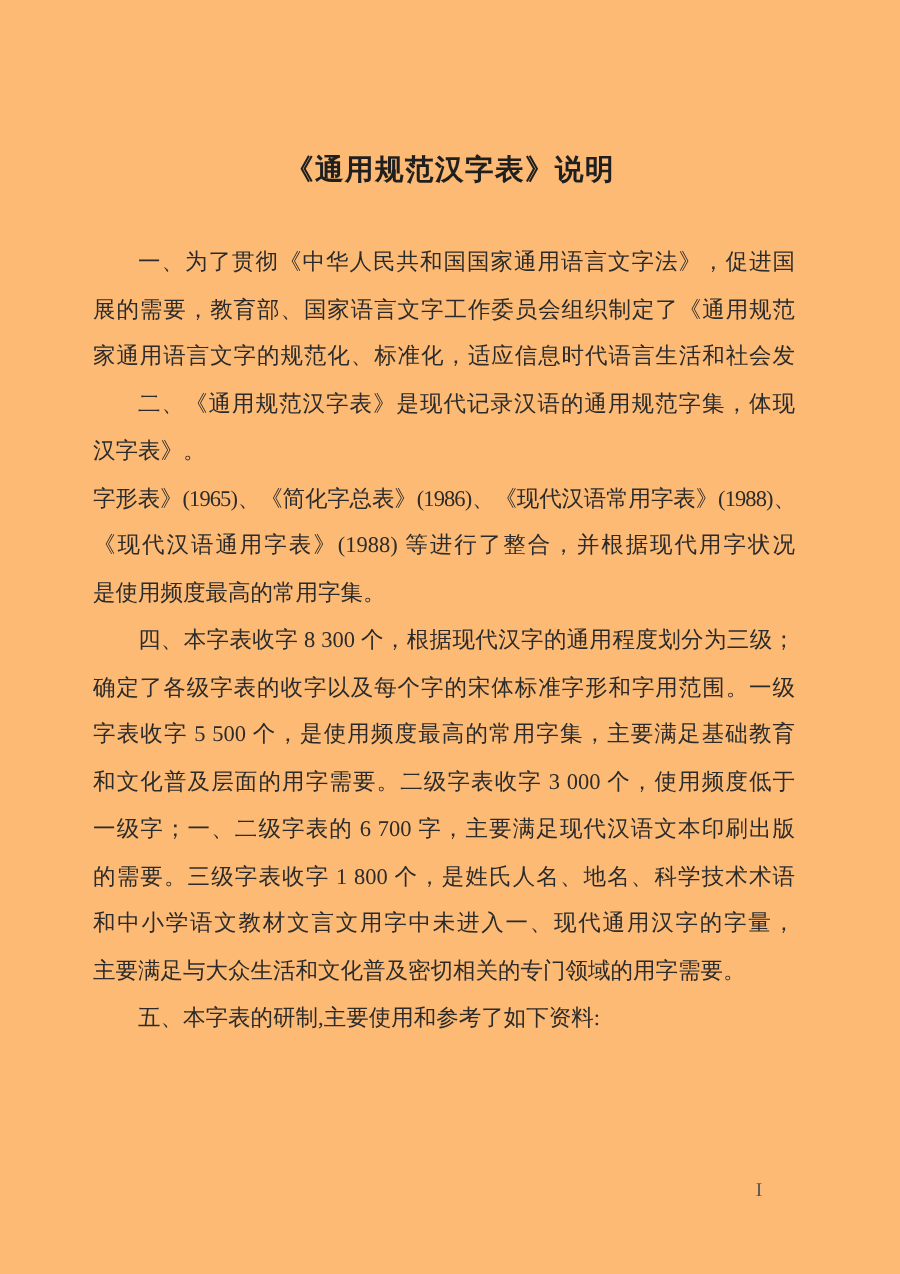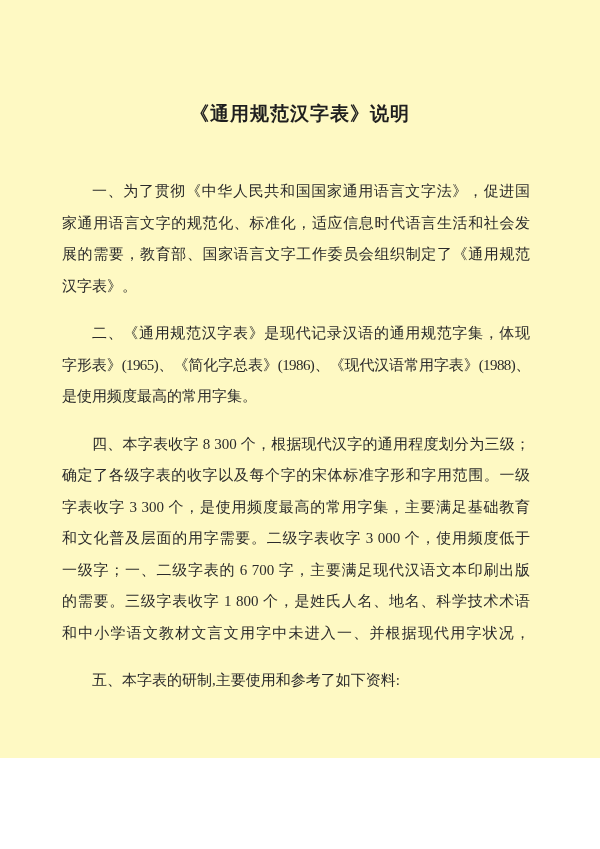--- a/index.html
+++ b/index.html
@@ -3,22 +3,22 @@
 <meta charset="utf-8">
 <style>
   html, body {
     margin: 0;
     padding: 0;
     background: #ffffff;
   }
   .page {
     position: relative;
     width: 600px;
-    height: 758px;
-    background: #fef9c3;
+    height: 849px;
+    background: #fdba74;
     overflow: hidden;
     font-family: "Liberation Serif", "DejaVu Serif", serif;
   }
   .doc-title {
     position: absolute;
     top: 100px;
     left: 0;
     width: 600px;
     text-align: center;
     font-family: "Liberation Sans", "DejaVu Sans", sans-serif;
@@ -39,21 +39,20 @@
   .line {
     height: 31.5px;
     line-height: 31.5px;
     white-space: nowrap;
     overflow: hidden;
     text-align: justify;
     text-align-last: justify;
   }
   .line.indent {
     text-indent: 2em;
-    margin-top: 16px;
   }
   .line.end {
     text-align-last: left;
   }
   .line.tight {
     letter-spacing: -0.6px;
   }
   .page-number {
     position: absolute;
     left: 496px;
@@ -68,31 +67,33 @@
 </style>
 </head>
 <body>
 
 <div class="page">
 
   <div class="doc-title">《通用规范汉字表》说明</div>
 
   <div class="body-block">
     <div class="line indent">一、为了贯彻《中华人民共和国国家通用语言文字法》，促进国</div>
+    <div class="line">展的需要，教育部、国家语言文字工作委员会组织制定了《通用规范</div>
     <div class="line">家通用语言文字的规范化、标准化，适应信息时代语言生活和社会发</div>
-    <div class="line">展的需要，教育部、国家语言文字工作委员会组织制定了《通用规范</div>
+    <div class="line indent">二、《通用规范汉字表》是现代记录汉语的通用规范字集，体现</div>
     <div class="line end">汉字表》。</div>
-    <div class="line indent">二、《通用规范汉字表》是现代记录汉语的通用规范字集，体现</div>
     <div class="line tight">字形表》(1965)、《简化字总表》(1986)、《现代汉语常用字表》(1988)、</div>
+    <div class="line">《现代汉语通用字表》(1988) 等进行了整合，并根据现代用字状况</div>
     <div class="line end">是使用频度最高的常用字集。</div>
     <div class="line indent">四、本字表收字 8 300 个，根据现代汉字的通用程度划分为三级；</div>
     <div class="line">确定了各级字表的收字以及每个字的宋体标准字形和字用范围。一级</div>
-    <div class="line">字表收字 3 300 个，是使用频度最高的常用字集，主要满足基础教育</div>
+    <div class="line">字表收字 5 500 个，是使用频度最高的常用字集，主要满足基础教育</div>
     <div class="line">和文化普及层面的用字需要。二级字表收字 3 000 个，使用频度低于</div>
     <div class="line">一级字；一、二级字表的 6 700 字，主要满足现代汉语文本印刷出版</div>
     <div class="line">的需要。三级字表收字 1 800 个，是姓氏人名、地名、科学技术术语</div>
-    <div class="line">和中小学语文教材文言文用字中未进入一、并根据现代用字状况，</div>
+    <div class="line">和中小学语文教材文言文用字中未进入一、现代通用汉字的字量，</div>
+    <div class="line end">主要满足与大众生活和文化普及密切相关的专门领域的用字需要。</div>
     <div class="line indent end">五、本字表的研制,主要使用和参考了如下资料:</div>
   </div>
 
   <div class="page-number">I</div>
 
 </div>
 
 </body></html>

